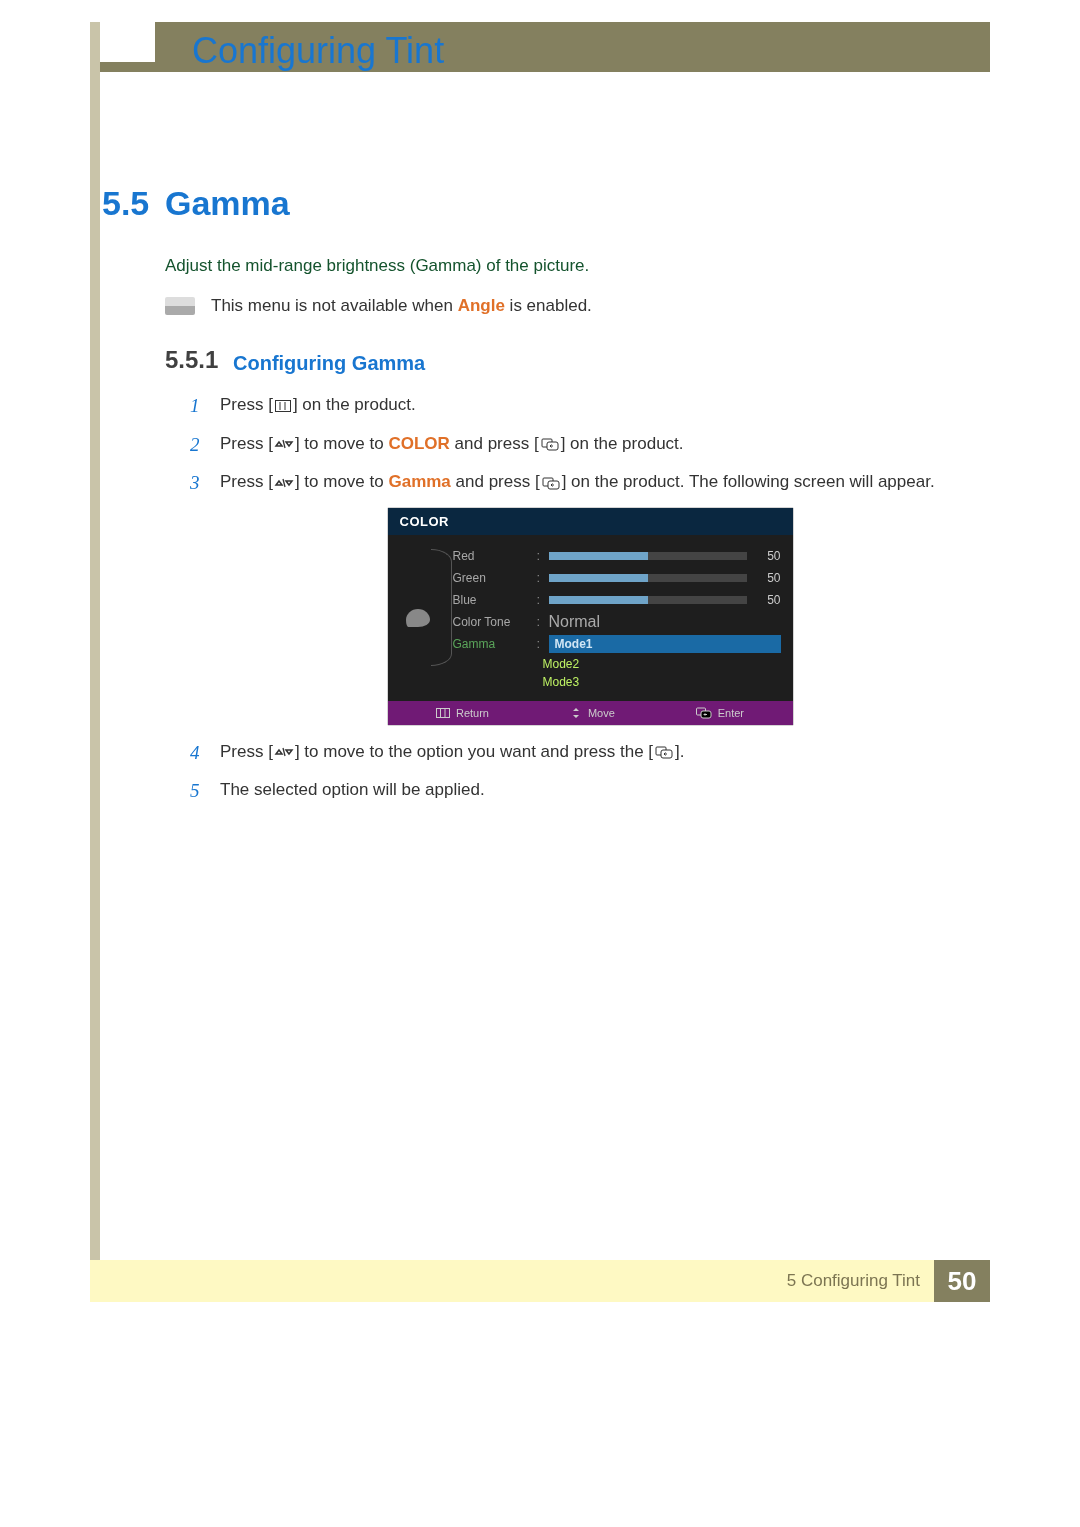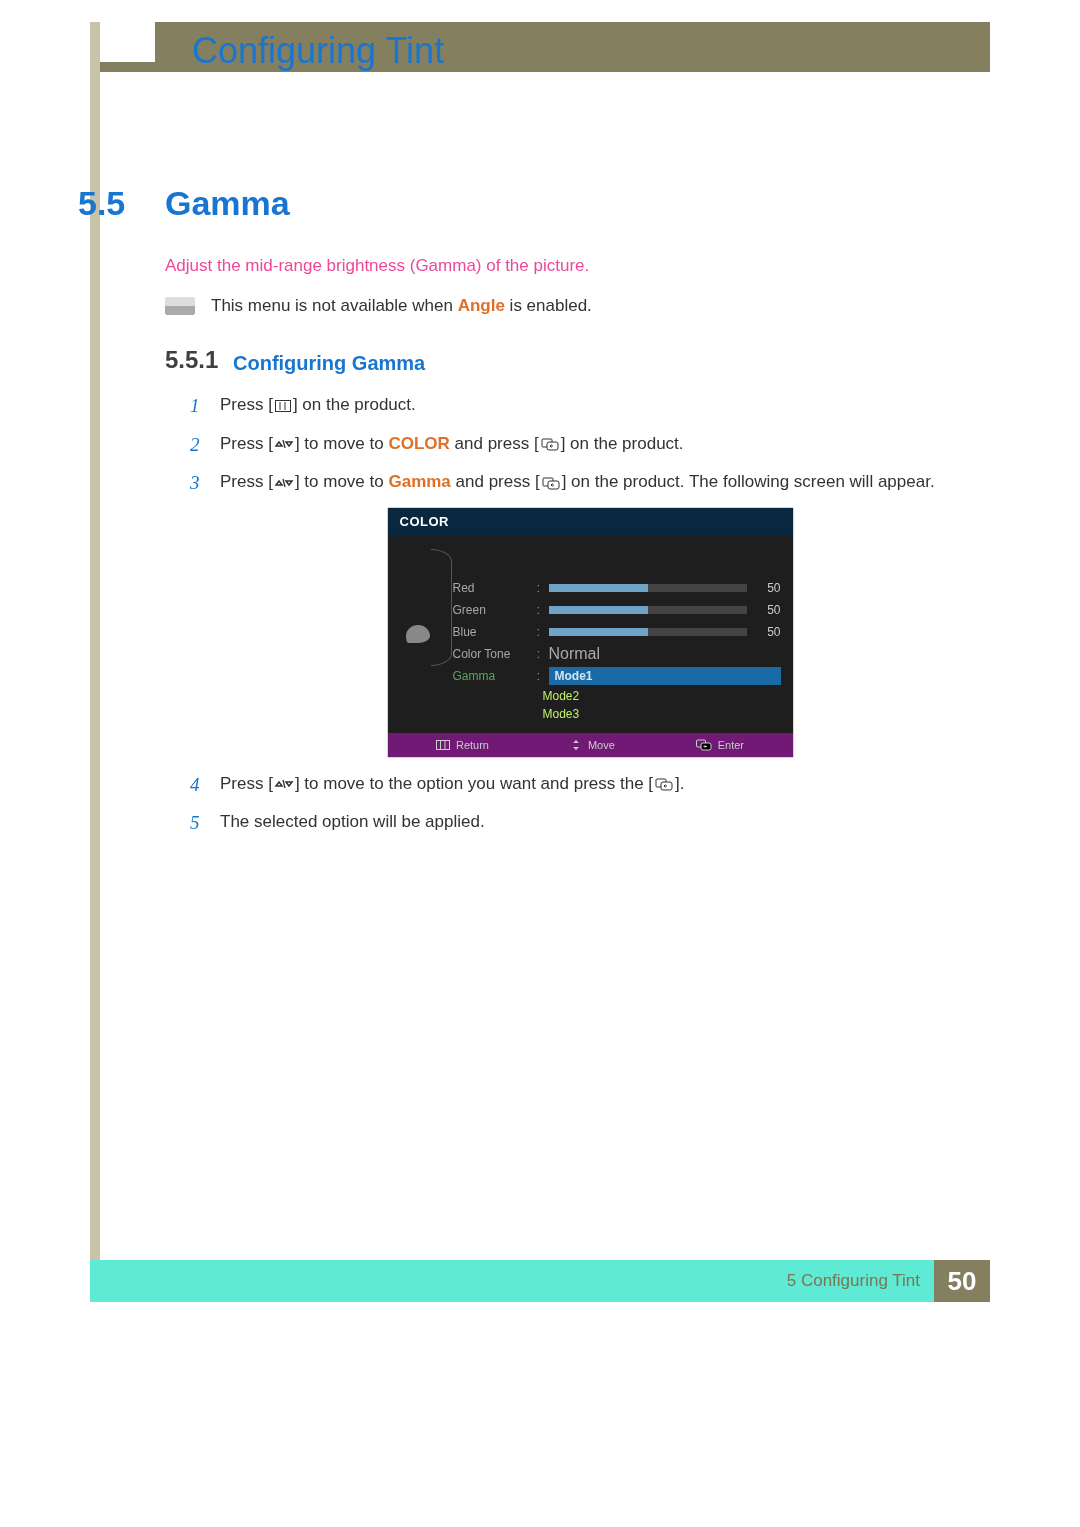--- a/index.html
+++ b/index.html
@@ -40,39 +40,39 @@
     position: absolute;
     top: 22px;
     left: 90px;
     width: 10px;
     bottom: 225px;
     background: #c9c4a9;
   }
   .section-number {
     position: absolute;
     top: 184px;
-    left: 78px;
+    left: 102px;
     font-size: 34px;
     color: #1876d0;
     font-weight: bold;
   }
   .section-title {
     position: absolute;
     top: 184px;
     left: 165px;
     font-size: 34px;
     color: #1876d0;
     font-weight: bold;
   }
   .intro-text {
     position: absolute;
     top: 256px;
     left: 165px;
     font-size: 17px;
-    color: #ec4899;
+    color: #14532d;
   }
   .note-row {
     position: absolute;
     top: 296px;
     left: 165px;
     display: flex;
     align-items: center;
     gap: 16px;
   }
   .note-icon {
@@ -177,21 +177,21 @@
     position: absolute;
     top: 4px;
     left: 35px;
     width: 20px;
     height: 115px;
     border-right: 1px solid #555;
     border-radius: 0 100px 100px 0 / 0 60px 60px 0;
     border-top: 1px solid #555;
     border-bottom: 1px solid #555;
   }
-  .osd-items { flex: 1; margin-top: 32px; }
+  .osd-items { flex: 1; }
   .osd-row {
     display: flex;
     align-items: center;
     height: 22px;
     gap: 6px;
   }
   .osd-label {
     width: 78px;
     font-size: 12px;
     padding-left: 4px;
@@ -255,21 +255,21 @@
   }
   .osd-foot svg { flex-shrink: 0; }
 
   
   .footer-band {
     position: absolute;
     bottom: 225px;
     left: 90px;
     right: 90px;
     height: 42px;
-    background: #5eead4;
+    background: #fef9c3;
     display: flex;
     justify-content: flex-end;
     align-items: stretch;
   }
   .footer-label {
     color: #7c7552;
     font-size: 17px;
     display: flex;
     align-items: center;
     padding-right: 14px;

